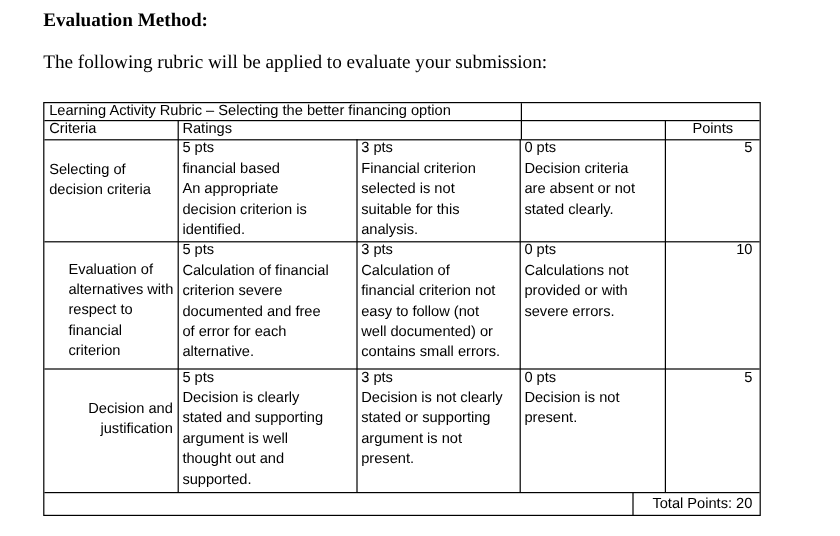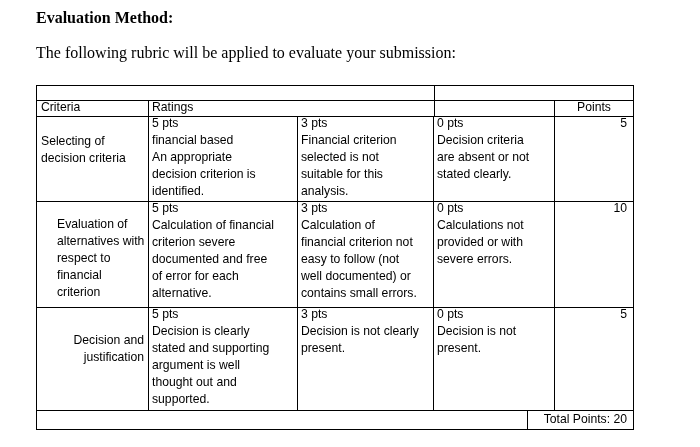--- a/index.html
+++ b/index.html
@@ -31,20 +31,21 @@
   <div class="hl" style="left:0;top:324px;width:596px;"></div>
 
   <div class="vl" style="left:397px;top:0;height:14px;"></div>
   <div class="vl" style="left:111px;top:14px;height:310px;"></div>
   <div class="vl" style="left:397px;top:14px;height:16px;"></div>
   <div class="vl" style="left:260px;top:30px;height:294px;"></div>
   <div class="vl" style="left:396px;top:30px;height:294px;"></div>
   <div class="vl" style="left:517px;top:14px;height:310px;"></div>
   <div class="vl" style="left:490px;top:324px;height:20px;"></div>
 
+  <div class="cell" style="left:0;top:-2px;width:398px;">Learning Activity Rubric – Selecting the better financing option</div>
   <div class="cell" style="left:0;top:13px;width:111px;">Criteria</div>
   <div class="cell" style="left:111px;top:13px;width:286px;">Ratings</div>
   <div class="cell center" style="left:518px;top:13px;width:78px;">Points</div>
 
   <div id="rows">
       <div class="cell" style="left: 0px; top: 47px; width: 111px;">
         <span class="line">Selecting of</span>
         <span class="line">decision criteria</span>
       </div>
       <div class="cell" style="left: 111px; top: 29px; width: 149px;">
@@ -106,20 +107,22 @@
         <span class="line">5 pts</span>
         <span class="line">Decision is clearly</span>
         <span class="line">stated and supporting</span>
         <span class="line">argument is well</span>
         <span class="line">thought out and</span>
         <span class="line">supported.</span>
       </div>
       <div class="cell" style="left: 260px; top: 220px; width: 136px;">
         <span class="line">3 pts</span>
         <span class="line">Decision is not clearly</span>
+        <span class="line">stated or supporting</span>
+        <span class="line">argument is not</span>
         <span class="line">present.</span>
       </div>
       <div class="cell" style="left: 396px; top: 220px; width: 121px;">
         <span class="line">0 pts</span>
         <span class="line">Decision is not</span>
         <span class="line">present.</span>
       </div>
       <div class="cell ptsval" style="left: 518px; top: 220px; width: 78px;">5</div>
     </div>
 

